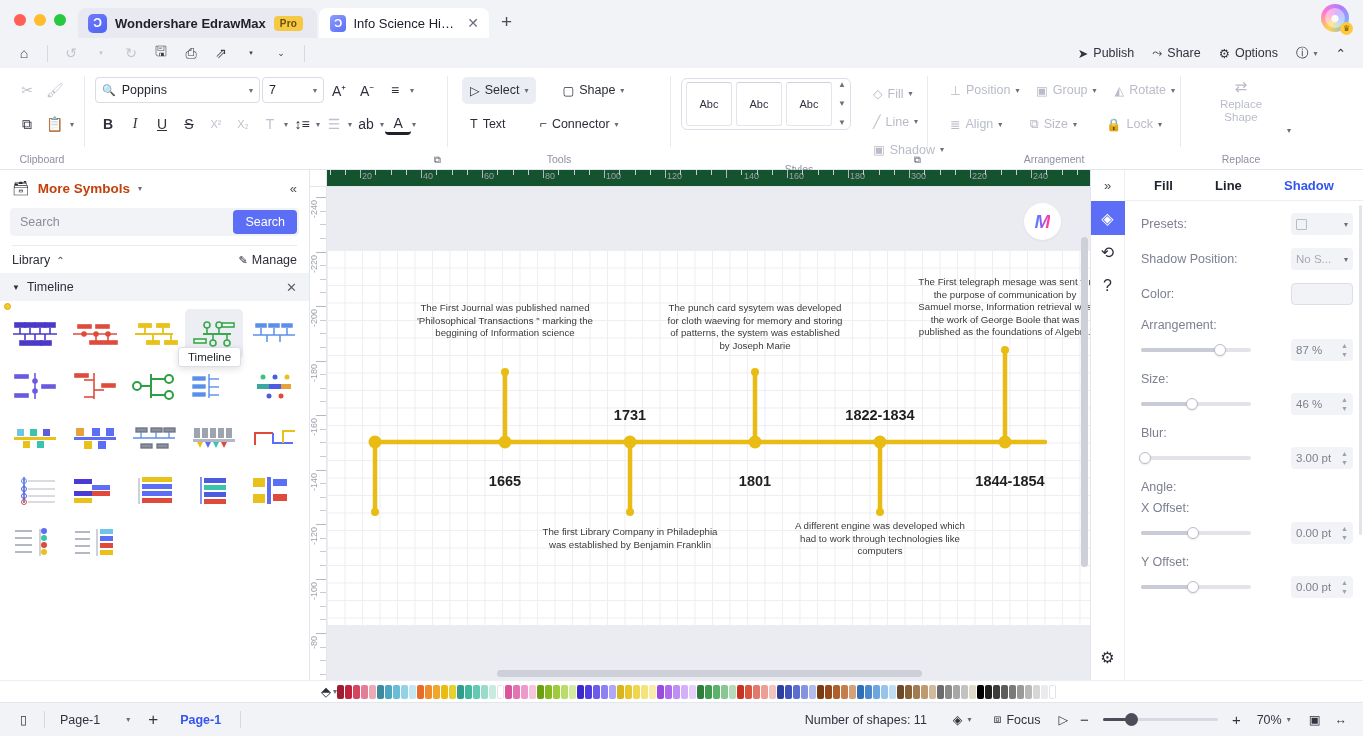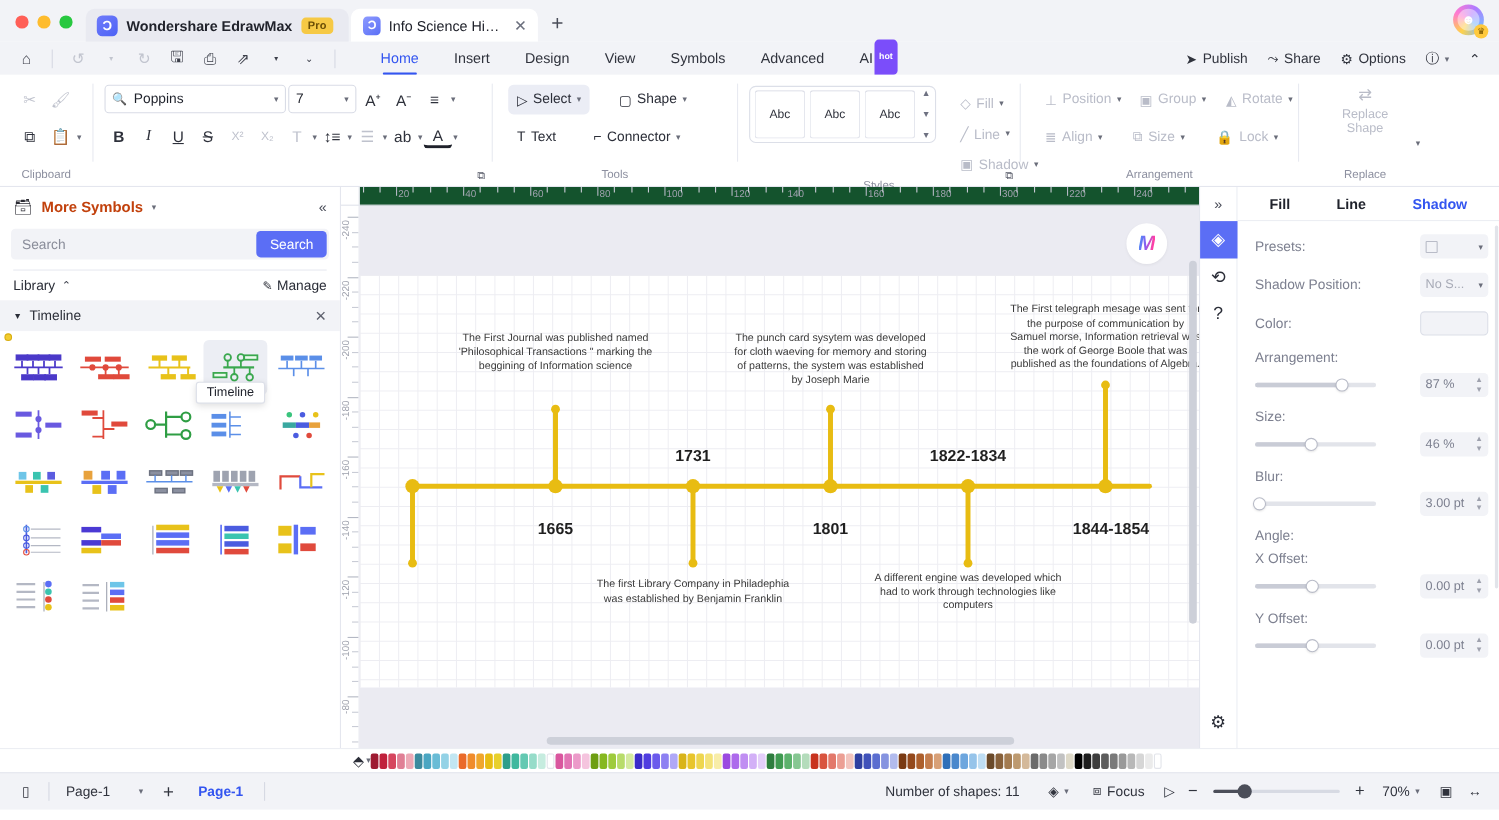--- a/index.html
+++ b/index.html
@@ -252,32 +252,20 @@
       <div class="qbtn dis">↺</div>
       <div class="qbtn dis" style="min-width:10px;font-size:7px;">▾</div>
       <div class="qbtn dis">↻</div>
       <div class="qbtn">🖫</div>
       <div class="qbtn">⎙</div>
       <div class="qbtn">⇗</div>
       <div class="qbtn" style="min-width:10px;font-size:7px;">▾</div>
       <div class="qbtn" style="font-size:9px;">⌄</div>
       <div class="vsep"></div>
     </div>
-    <div class="menus">
-      <div class="menu active">Home</div>
-      <div class="menu">Insert</div>
-      <div class="menu">Design</div>
-      <div class="menu">View</div>
-      <div class="menu">Symbols</div>
-      <div class="menu">Advanced</div>
-      <div class="menu" style="padding-right:22px;">
-        <span>AI</span>
-        <span class="hot">hot</span>
-      </div>
-    </div>
     <div class="rightmenus">
       <div class="rm">
         <span>➤</span>
         <span>Publish</span>
       </div>
       <div class="rm">
         <span>⤳</span>
         <span>Share</span>
       </div>
       <div class="rm">
@@ -855,21 +843,21 @@
           <div class="rlbl" style="left: 294px;">100</div>
           <div class="rtick" style="left: 309.25px;"></div>
           <div class="rtick" style="left: 324.5px;"></div>
           <div class="rtick" style="left: 339.75px;"></div>
           <div class="rtick maj" style="left: 355px;"></div>
           <div class="rlbl" style="left: 355px;">120</div>
           <div class="rtick" style="left: 370.25px;"></div>
           <div class="rtick" style="left: 385.5px;"></div>
           <div class="rtick" style="left: 400.75px;"></div>
           <div class="rtick maj" style="left: 416px;"></div>
-          <div class="rlbl" style="left: 404px;">140</div>
+          <div class="rlbl" style="left: 432px;">140</div>
           <div class="rtick" style="left: 431.25px;"></div>
           <div class="rtick" style="left: 446.5px;"></div>
           <div class="rtick" style="left: 461.75px;"></div>
           <div class="rtick maj" style="left: 477px;"></div>
           <div class="rlbl" style="left: 477px;">160</div>
           <div class="rtick" style="left: 492.25px;"></div>
           <div class="rtick" style="left: 507.5px;"></div>
           <div class="rtick" style="left: 522.75px;"></div>
           <div class="rtick maj" style="left: 538px;"></div>
           <div class="rlbl" style="left: 538px;">180</div>

